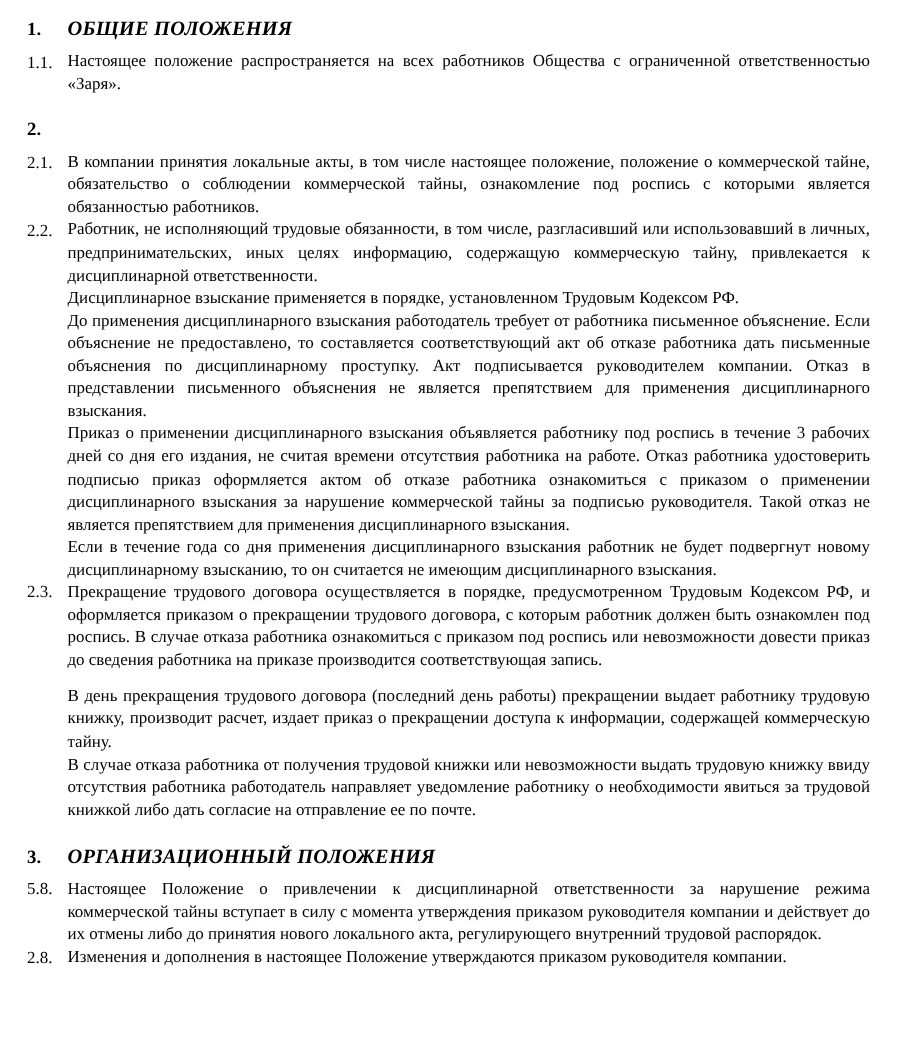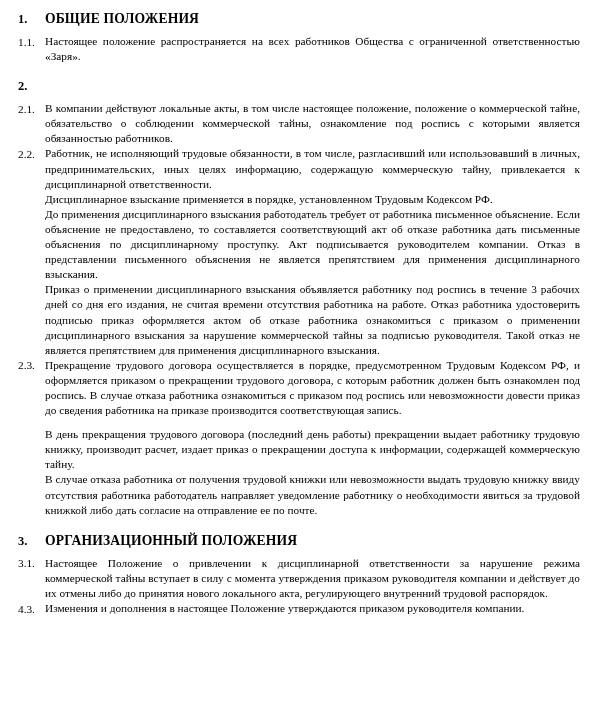--- a/index.html
+++ b/index.html
@@ -35,20 +35,21 @@
     flex: 0 0 27px;
     font-weight: bold;
     font-size: 12.5px;
     line-height: 21px;
   }
   .heading-row .htext {
     font-weight: bold;
     font-size: 13.6px;
     line-height: 21px;
     letter-spacing: 0.15px;
+    font-style: italic;
   }
   .h-sp-top-lg { margin-top: 12px; }
   .h-sp-bot { margin-bottom: 4px; }
 
   
   .clause {
     display: flex;
     align-items: flex-start;
     margin: 0;
   }
@@ -93,48 +94,49 @@
     <span class="num">1.1.</span>
     <span class="body">Настоящее положение распространяется на всех работников Общества с ограниченной ответственностью «Заря».</span>
   </div>
 
   <div class="heading-row h-sp-top-lg h-sp-bot">
     <span class="num">2.</span>
   </div>
 
   <div class="clause">
     <span class="num">2.1.</span>
-    <span class="body">В компании действуют локальные акты, в том числе настоящее положение, положение о коммерческой тайне, обязательство о соблюдении коммерческой тайны, ознакомление под роспись с которыми является обязанностью работников.</span>
+    <span class="body">В компании принятия локальные акты, в том числе настоящее положение, положение о коммерческой тайне, обязательство о соблюдении коммерческой тайны, ознакомление под роспись с которыми является обязанностью работников.</span>
   </div>
 
   <div class="clause">
     <span class="num">2.2.</span>
     <span class="body">Работник, не исполняющий трудовые обязанности, в том числе, разгласивший или использовавший в личных, предпринимательских, иных целях информацию, содержащую коммерческую тайну, привлекается к дисциплинарной ответственности.</span>
   </div>
 
   <p class="cont last-line-left">Дисциплинарное взыскание применяется в порядке, установленном Трудовым Кодексом РФ.</p>
   <p class="cont">До применения дисциплинарного взыскания работодатель требует от работника письменное объяснение. Если объяснение не предоставлено, то составляется соответствующий акт об отказе работника дать письменные объяснения по дисциплинарному проступку. Акт подписывается руководителем компании. Отказ в представлении письменного объяснения не является препятствием для применения дисциплинарного взыскания.</p>
   <p class="cont">Приказ о применении дисциплинарного взыскания объявляется работнику под роспись в течение 3 рабочих дней со дня его издания, не считая времени отсутствия работника на работе. Отказ работника удостоверить подписью приказ оформляется актом об отказе работника ознакомиться с приказом о применении дисциплинарного взыскания за нарушение коммерческой тайны за подписью руководителя. Такой отказ не является препятствием для применения дисциплинарного взыскания.</p>
+  <p class="cont">Если в течение года со дня применения дисциплинарного взыскания работник не будет подвергнут новому дисциплинарному взысканию, то он считается не имеющим дисциплинарного взыскания.</p>
 
   <div class="clause">
     <span class="num">2.3.</span>
     <span class="body">Прекращение трудового договора осуществляется в порядке, предусмотренном Трудовым Кодексом РФ, и оформляется приказом о прекращении трудового договора, с которым работник должен быть ознакомлен под роспись. В случае отказа работника ознакомиться с приказом под роспись или невозможности довести приказ до сведения работника на приказе производится соответствующая запись.</span>
   </div>
 
   <p class="cont gap-before">В день прекращения трудового договора (последний день работы) прекращении выдает работнику трудовую книжку, производит расчет, издает приказ о прекращении доступа к информации, содержащей коммерческую тайну.</p>
   <p class="cont">В случае отказа работника от получения трудовой книжки или невозможности выдать трудовую книжку ввиду отсутствия работника работодатель направляет уведомление работнику о необходимости явиться за трудовой книжкой либо дать согласие на отправление ее по почте.</p>
 
   <div class="heading-row h-sp-top-lg h-sp-bot">
     <span class="num">3.</span>
     <span class="htext">ОРГАНИЗАЦИОННЫЙ ПОЛОЖЕНИЯ</span>
   </div>
 
   <div class="clause">
-    <span class="num">3.1.</span>
+    <span class="num">5.8.</span>
     <span class="body">Настоящее Положение о привлечении к дисциплинарной ответственности за нарушение режима коммерческой тайны вступает в силу с момента утверждения приказом руководителя компании и действует до их отмены либо до принятия нового локального акта, регулирующего внутренний трудовой распорядок.</span>
   </div>
 
   <div class="clause">
-    <span class="num">4.3.</span>
+    <span class="num">2.8.</span>
     <span class="body last-line-left">Изменения и дополнения в настоящее Положение утверждаются приказом руководителя компании.</span>
   </div>
 
 </div>
 
 </body></html>

